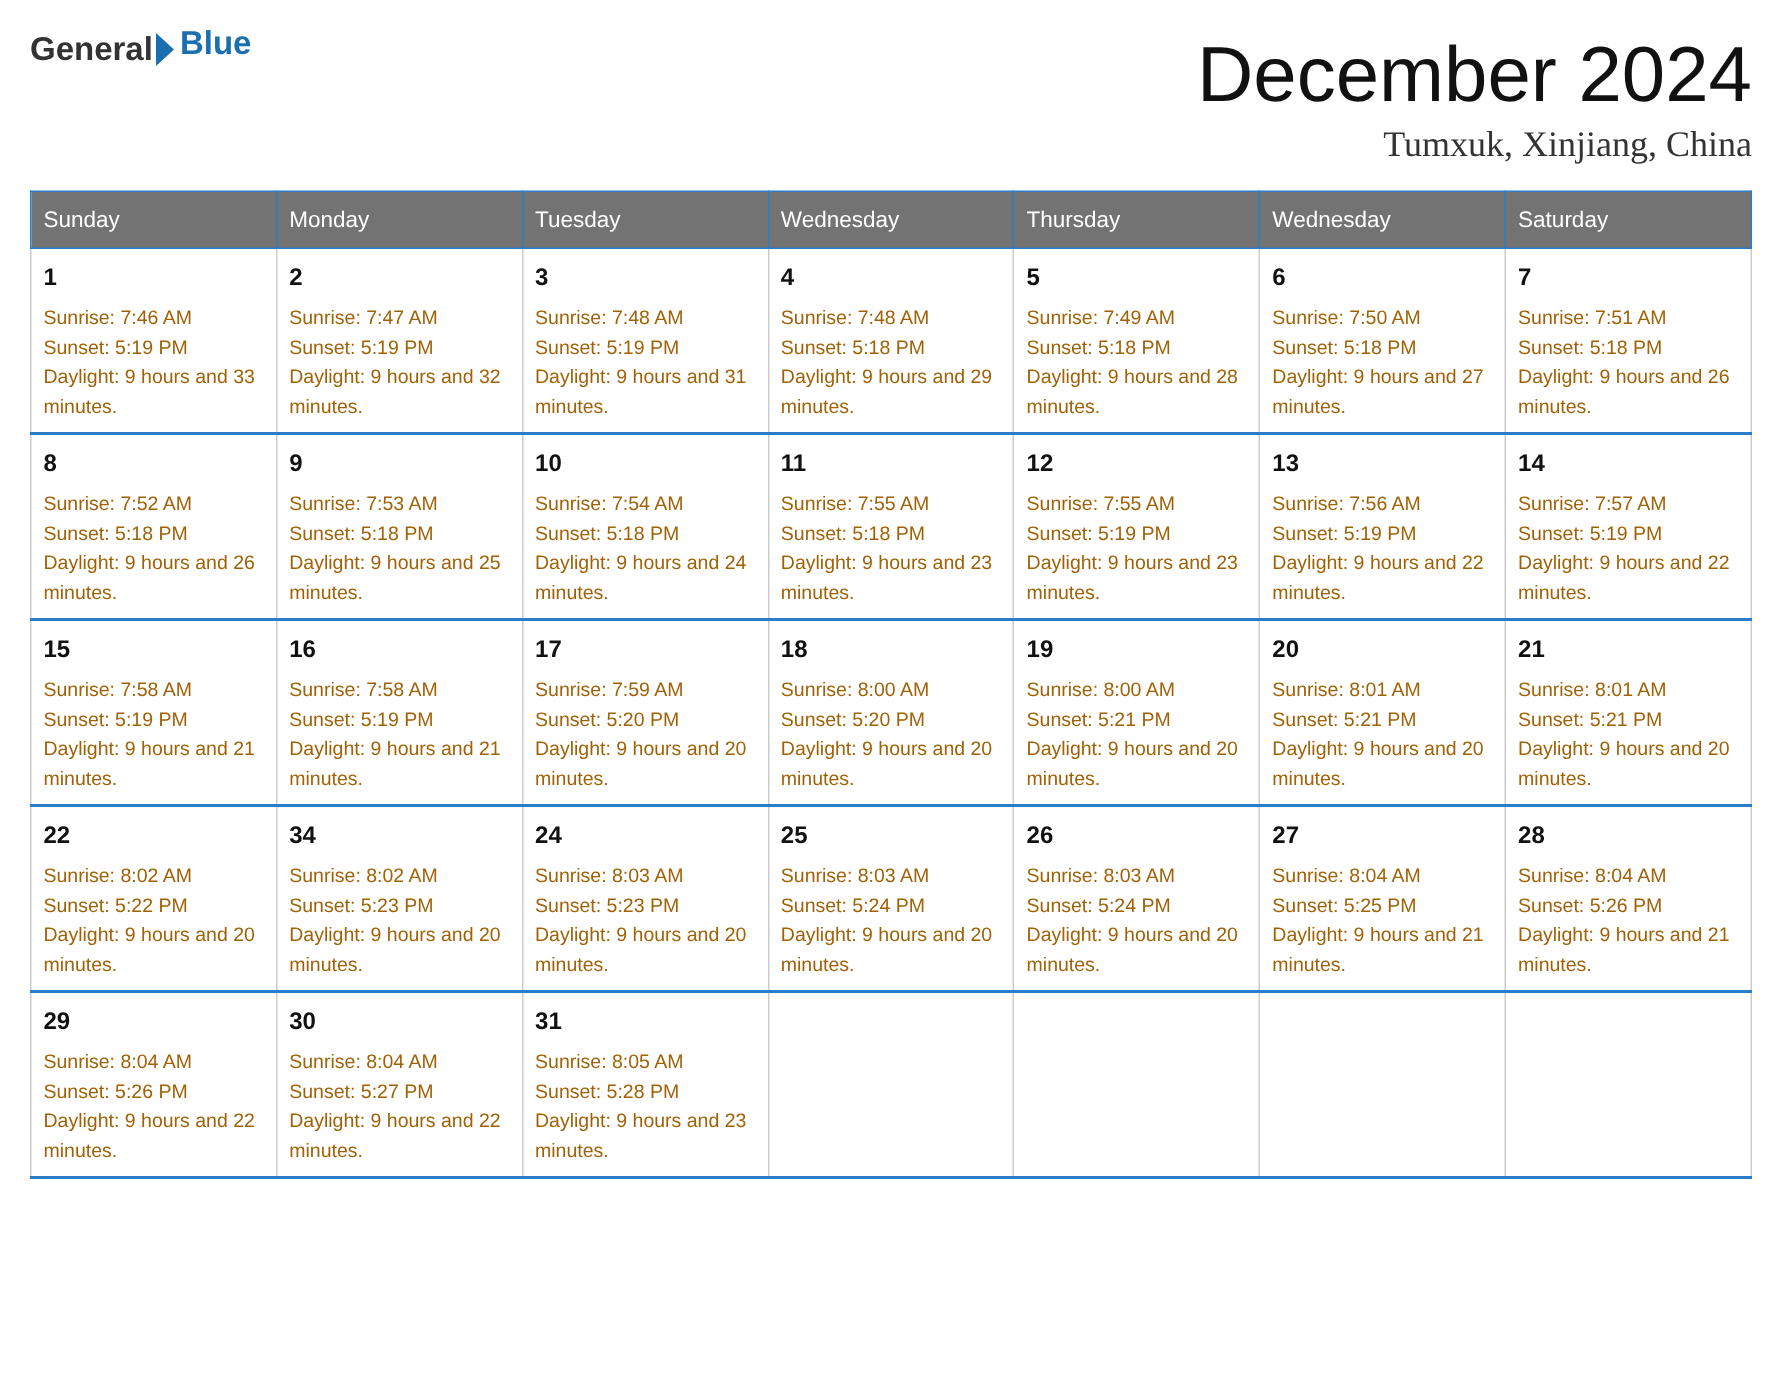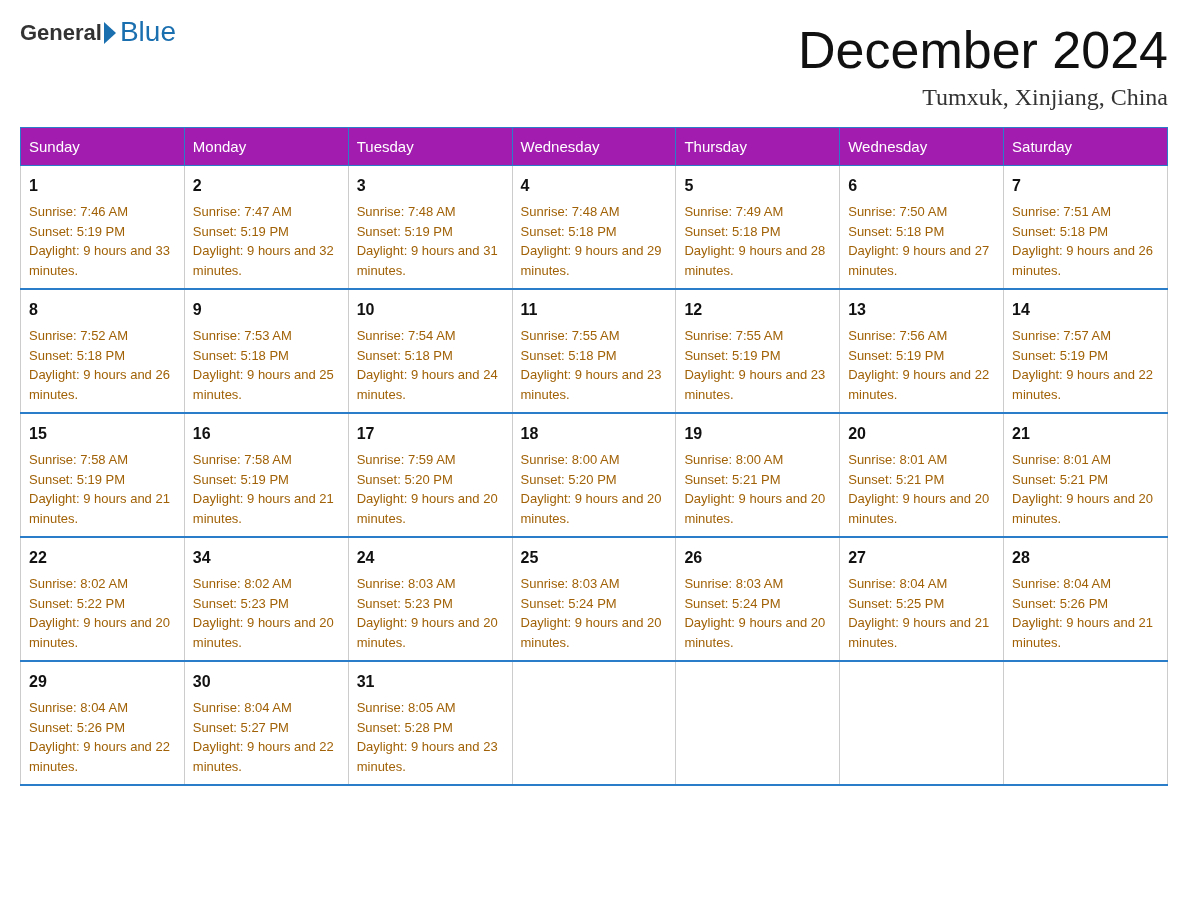--- a/index.html
+++ b/index.html
@@ -33,22 +33,22 @@
       display: inline-block;
       width: 0;
       height: 0;
       border-left: 12px solid #1a6faf;
       border-top: 11px solid transparent;
       border-bottom: 11px solid transparent;
       margin: 0 2px;
     }
     .logo-blue {
       color: #1a6faf;
-      font-size: 28px;
-      font-weight: normal;
+      font-size: 22px;
+      font-weight: bold;
     }
     .title-section {
       text-align: right;
     }
     .month-title {
       font-size: 52px;
       font-weight: normal;
       color: #111;
     }
     .location-title {
@@ -56,21 +56,21 @@
       color: #333;
       margin-top: 4px;
       font-family: Liberation Serif, serif;
     }
     table {
       width: 100%;
       border-collapse: collapse;
       font-size: 13px;
     }
     thead tr th {
-      background-color: #a21caf;
+      background-color: #737373;
       color: white;
       padding: 10px 8px;
       text-align: left;
       font-size: 15px;
       font-weight: normal;
       border: 1px solid #2a7dc9;
     }
     tbody tr td {
       vertical-align: top;
       padding: 8px;

